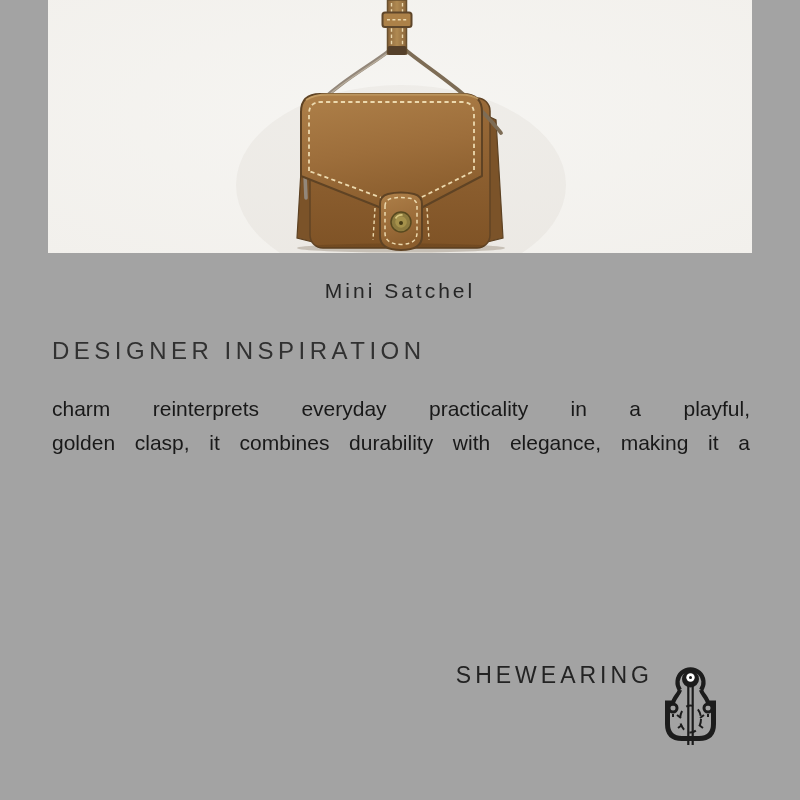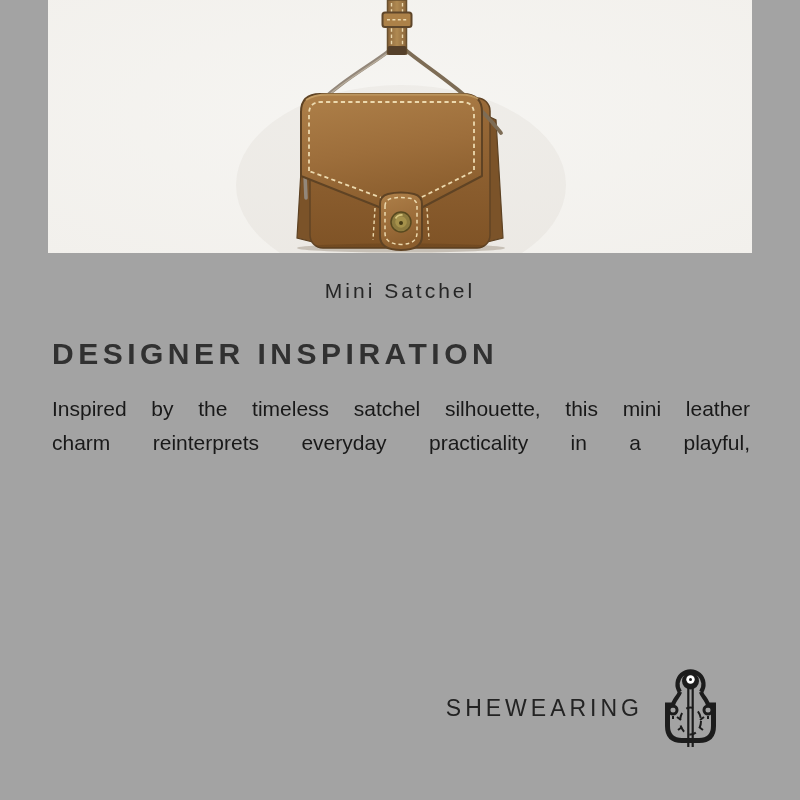--- a/index.html
+++ b/index.html
@@ -11,31 +11,31 @@
     position:absolute;left:48px;top:0;width:704px;height:253px;
     background:#f5f4f1;
   }
   .hero svg{display:block;width:704px;height:253px;}
   .caption{
     position:absolute;left:0;top:279px;width:800px;text-align:center;
     font-size:21px;letter-spacing:3px;color:#262626;font-weight:400;
   }
   .heading{
     position:absolute;left:52px;top:337px;
-    font-size:30px;letter-spacing:4.5px;color:#313131;font-weight:700;
+    font-size:24px;letter-spacing:4.5px;color:#313131;font-weight:400;
   }
   .body-copy{
     position:absolute;left:52px;top:392px;width:698px;
     font-size:21px;line-height:34px;color:#191919;
   }
   .body-copy .line{text-align:justify;text-align-last:justify;}
   .body-copy .line.last{text-align:justify;text-align-last:left;}
   .footer{
     position:absolute;top:662px;right:82px;height:92px;
-    display:flex;align-items:center;gap:20px;
+    display:flex;gap:10px;
   }
   .brand-name{
     font-size:23px;letter-spacing:4px;color:#232323;font-weight:400;
   }
   .logo{width:55px;height:88px;display:block;}
 </style>
 </head>
 <body>
 
 <div class="page">
@@ -97,22 +97,22 @@
       <path d="M347.5,218.5 a7.5,7.5 0 0 1 7,-3.5" fill="none" stroke="#d6c57d" stroke-width="1.8"></path>
       <circle cx="353" cy="223" r="2" fill="#463b15"></circle>
     </svg>
   </figure>
 
   <div class="caption">Mini Satchel</div>
 
   <div class="heading">DESIGNER INSPIRATION</div>
 
   <div class="body-copy">
-    <div class="line">Inspired by the timeless satchel silhouette, this mini leather</div>
     <div class="line">charm reinterprets everyday practicality in a playful,</div>
+    <div class="line">golden clasp, it combines durability with elegance, making it a</div>
   </div>
 
   <div class="footer">
     <span class="brand-name">SHEWEARING</span>
     <svg class="logo" viewBox="0 0 55 88" aria-hidden="true">
       <g fill="none" stroke="#1c1c1c">
 
         <path d="M17,28 A13,13 0 1 1 38,28" stroke-width="4.2"></path>
         <path d="M17,28 C15.5,33 10,36.5 10,42" stroke-width="4.2"></path>
         <path d="M38,28 C39.5,33 45,36.5 45,42" stroke-width="4.2"></path>

